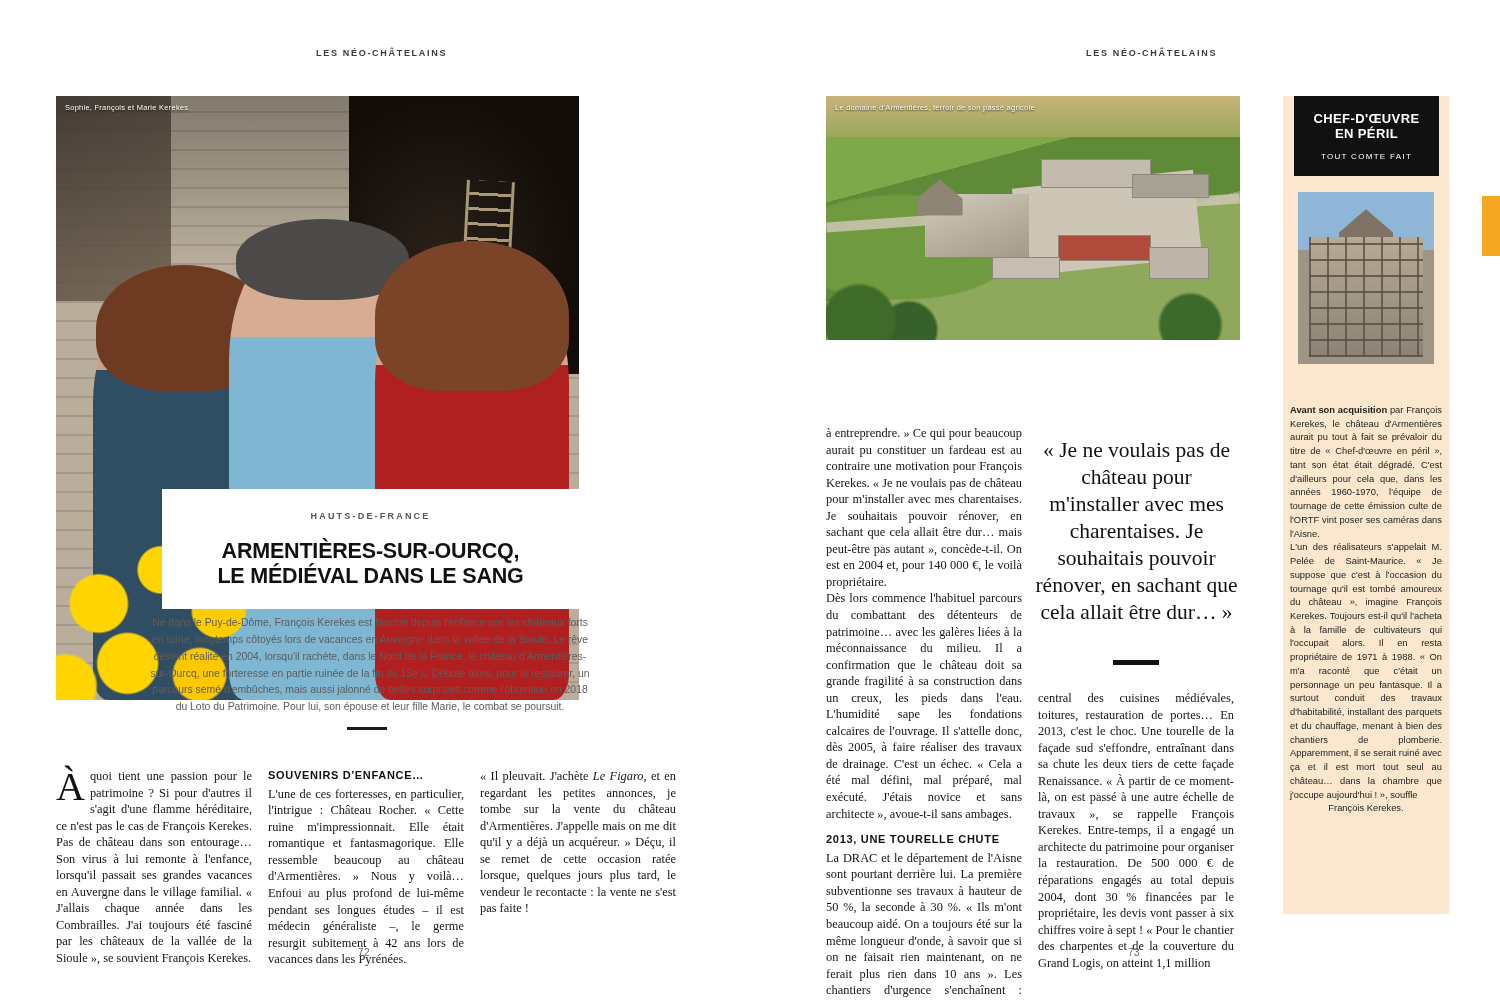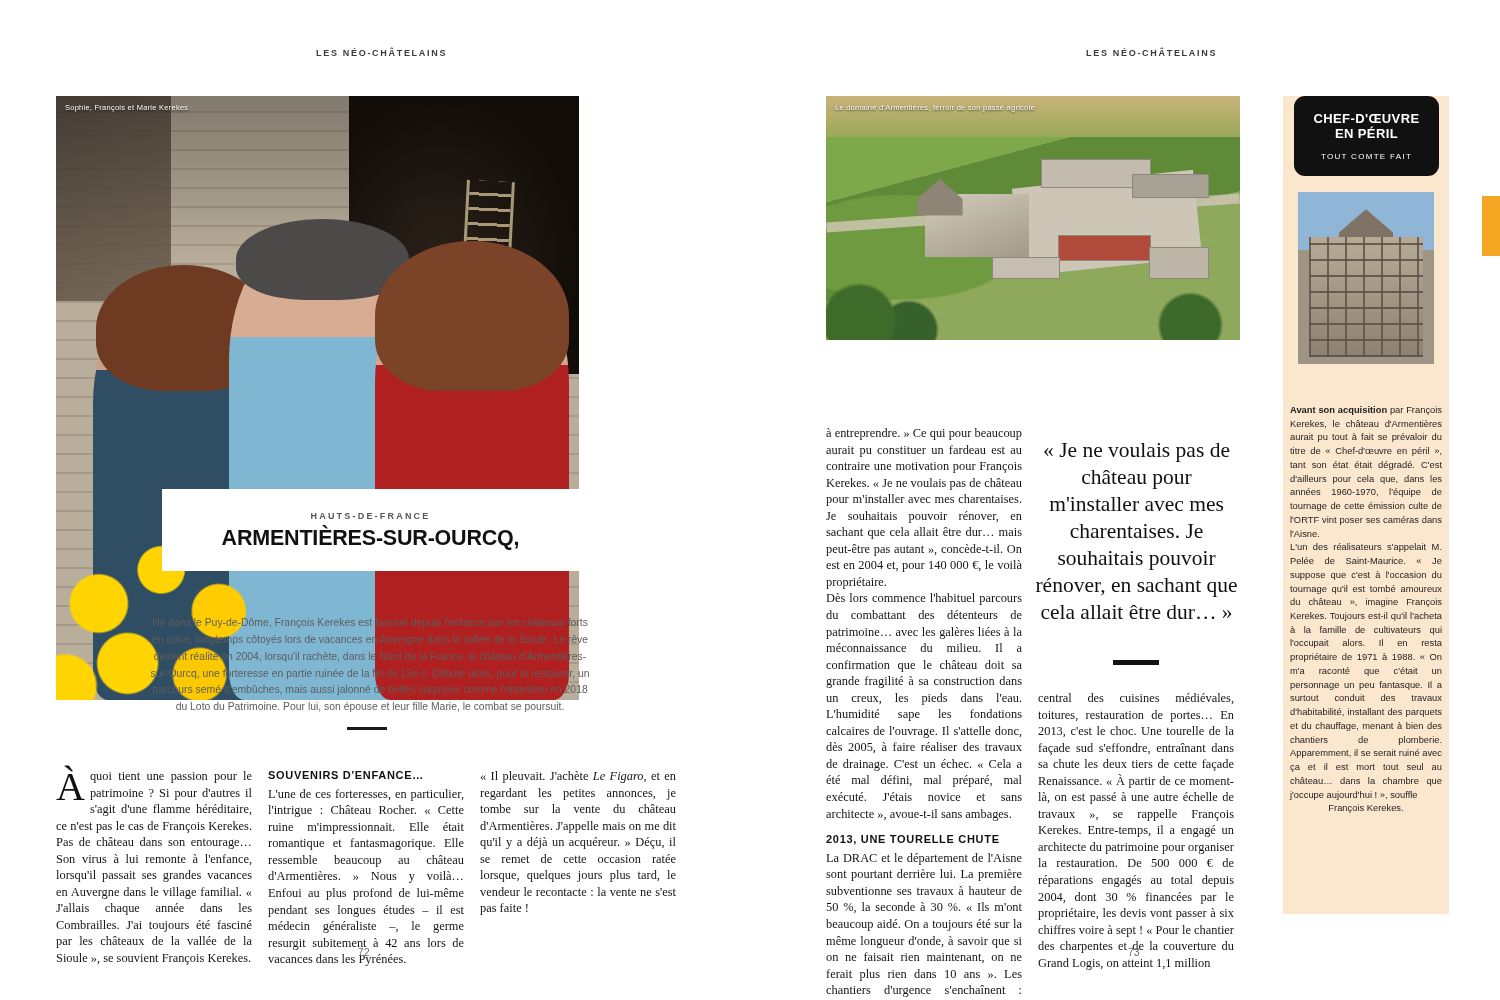--- a/index.html
+++ b/index.html
@@ -158,21 +158,21 @@
 
   
   #title-block{
     position:absolute;left:162px;top:489px;width:417px;
     background:#ffffff;padding:22px 16px 20px;
     box-sizing:border-box;text-align:center;z-index:5;
   }
   .kicker{
     font-family:"Liberation Sans", sans-serif;
     font-size:9px;font-weight:700;letter-spacing:2.2px;color:#555;
-    text-transform:uppercase;margin-bottom:5px;
+    text-transform:uppercase;margin-bottom:18px;
   }
   .title-main{
     font-family:"Liberation Sans", sans-serif;
     font-size:33px;font-weight:700;letter-spacing:-.4px;color:#111;
     line-height:1.04;margin-bottom:2px;
   }
   .title-sub{
     font-family:"Liberation Sans", sans-serif;
     font-size:21.5px;font-weight:700;letter-spacing:-.2px;color:#111;
     line-height:1.16;
@@ -221,21 +221,21 @@
   }
 
   
   #sidebar{
     position:absolute;left:1283px;top:96px;width:166px;height:818px;
     background:#fbe7cd;box-sizing:border-box;
   }
   #sidebar-header{
     position:absolute;left:1294px;top:96px;width:145px;height:80px;
     background:#111;box-sizing:border-box;
-    display:flex;flex-direction:column;align-items:center;justify-content:center;border-radius:11px;
+    display:flex;flex-direction:column;align-items:center;justify-content:center;
   }
   .sb-title{
     font-family:"Liberation Sans", sans-serif;
     font-size:13px;font-weight:700;letter-spacing:.4px;color:#fff;
     text-align:center;line-height:1.16;
   }
   .sb-sub{
     font-family:"Liberation Sans", sans-serif;
     font-size:8px;font-weight:400;letter-spacing:1.3px;color:#fff;
     margin-top:11px;text-transform:uppercase;
@@ -272,20 +272,21 @@
     <div class="p-woman-r">
         <div class="hair"></div>
       </div>
     <div class="flowers"></div>
     <div class="caption">Sophie, François et Marie Kerekes</div>
   </div>
 
   <div id="title-block">
     <div class="kicker">HAUTS-DE-FRANCE</div>
     <div class="title-sub">ARMENTIÈRES-SUR-OURCQ,</div>
+    <div class="title-sub">LE MÉDIÉVAL DANS LE SANG</div>
   </div>
   <div id="standfirst">Né dans le Puy-de-Dôme, François Kerekes est fasciné depuis l'enfance par les châteaux forts en ruine, longtemps côtoyés lors de vacances en Auvergne dans la vallée de la Sioule. Le rêve devient réalité en 2004, lorsqu'il rachète, dans le Nord de la France, le château d'Armentières-sur-Ourcq, une forteresse en partie ruinée de la fin du 13e s. Débute alors, pour la restaurer, un parcours semé d'embûches, mais aussi jalonné de belles surprises comme l'obtention en 2018 du Loto du Patrimoine. Pour lui, son épouse et leur fille Marie, le combat se poursuit.</div>
   <div id="standfirst-rule"></div>
 
   <div class="col" id="col1">
     <p><span class="dropcap">À</span><span>quoi tient une passion pour le patrimoine ? Si pour d'autres il s'agit d'une flamme héréditaire, ce n'est pas le cas de François Kerekes. Pas de château dans son entourage… Son virus à lui remonte à l'enfance, lorsqu'il passait ses grandes vacances en Auvergne dans le village familial. « J'allais chaque année dans les Combrailles. J'ai toujours été fasciné par les châteaux de la vallée de la Sioule », se souvient François Kerekes.</span></p>
   </div>
 
   <div class="col" id="col2">
     <div class="subhead">SOUVENIRS D'ENFANCE…</div>

